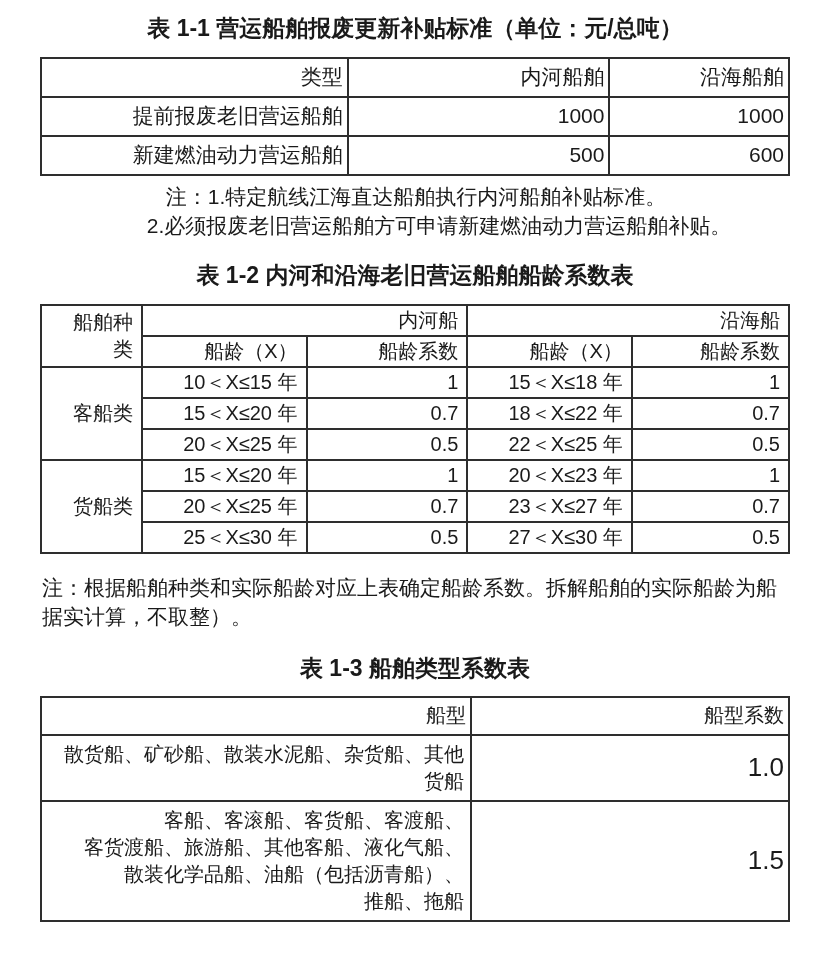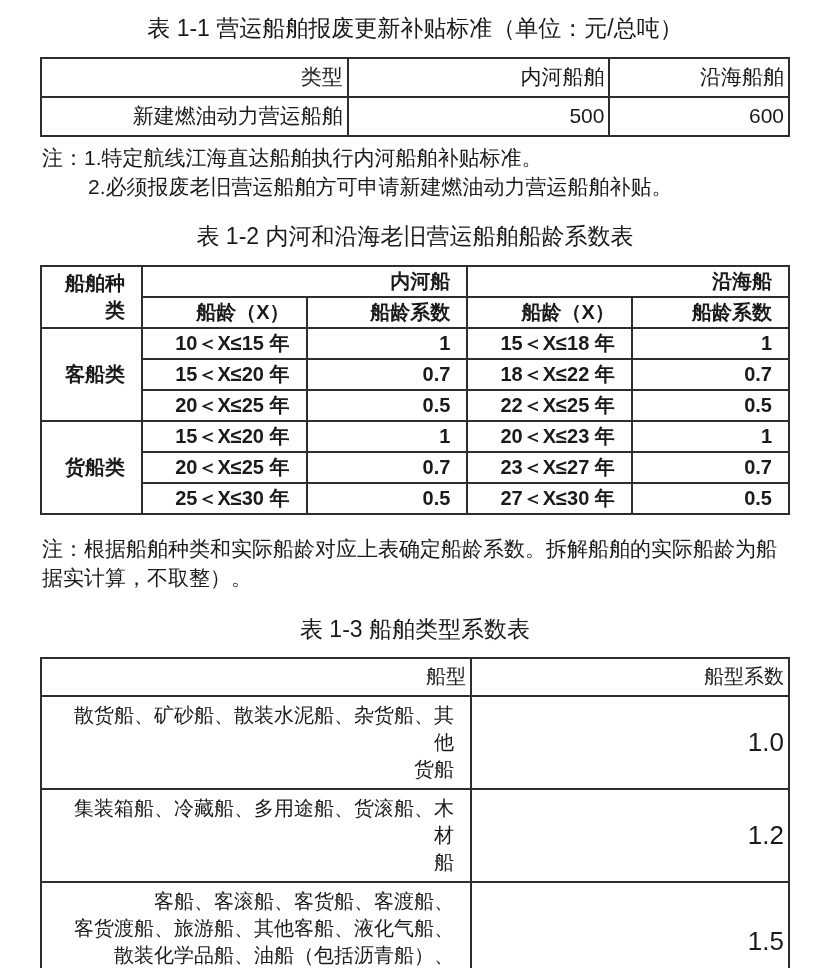--- a/index.html
+++ b/index.html
@@ -19,21 +19,21 @@
     font-family: "Liberation Sans", "DejaVu Sans", sans-serif;
     color: var(--color-text);
     overflow: hidden;
   }
   .doc {
     padding: 14px 50px 0 40px;
   }
   .table-title {
     text-align: center;
     font-size: 23px;
-    font-weight: 400;
+    font-weight: 700;
     line-height: 1.3;
     margin: 0 0 13px 0;
   }
   .title-2 { margin-top: 20px; }
   .title-3 { margin-top: 22px; margin-bottom: 12px; }
   table {
     width: 100%;
     border-collapse: collapse;
     table-layout: fixed;
   }
@@ -47,49 +47,49 @@
   
   .subsidy-table th, .subsidy-table td {
     font-size: 21px;
     height: 39px;
   }
   
   .notes {
     font-size: 21px;
     line-height: 1.38;
     margin: 7px 0 0 2px;
+    text-align: center;
   }
   .notes .indent { padding-left: 46px; }
   .note-block {
     font-size: 21px;
     line-height: 1.38;
     margin: 20px 0 0 2px;
     white-space: pre-line;
   }
   
   .age-table th, .age-table td {
     font-size: 20px;
     height: 27px;
-    padding: 1px 16px;
-    font-weight: bold;
+    padding: 1px 8px;
   }
   .wrap3 {
     display: inline-block;
     width: 3.05em;
     line-height: 1.35;
   }
   
   .type-table th, .type-table td {
     font-size: 20px;
     line-height: 1.35;
   }
   .type-table th { height: 38px; border-radius: 8px; }
   .type-table td.type-cell {
     white-space: pre-line;
-    padding: 5px 16px;
+    padding: 5px 6px;
   }
   .type-table td.coef-cell { font-size: 26px; }
 </style>
 </head>
 <body>
 
 <div class="doc">
 
   <div class="table-title">表 1-1 营运船舶报废更新补贴标准（单位：元/总吨）</div>
 
@@ -100,20 +100,25 @@
         <col style="width:24%">
     </colgroup>
     <thead>
       <tr>
         <th>类型</th>
         <th>内河船舶</th>
         <th>沿海船舶</th>
       </tr>
     </thead>
     <tbody>
+      <tr>
+        <td>提前报废老旧营运船舶</td>
+        <td>1000</td>
+        <td>1000</td>
+      </tr>
       <tr>
         <td>新建燃油动力营运船舶</td>
         <td>500</td>
         <td>600</td>
       </tr>
     </tbody>
   </table>
 
   <div class="notes">
     <div>注：1.特定航线江海直达船舶执行内河船舶补贴标准。</div>
@@ -201,25 +206,20 @@
         <th>船型系数</th>
       </tr>
     </thead>
     <tbody>
       <tr>
         <td class="type-cell">散货船、矿砂船、散装水泥船、杂货船、其他
 货船</td>
         <td class="coef-cell">1.0</td>
       </tr>
       <tr>
-        <td class="type-cell">集装箱船、冷藏船、多用途船、货滚船、木材
-船</td>
-        <td class="coef-cell">1.2</td>
-      </tr>
-      <tr>
         <td class="type-cell">客船、客滚船、客货船、客渡船、
 客货渡船、旅游船、其他客船、液化气船、
 散装化学品船、油船（包括沥青船）、
 推船、拖船</td>
         <td class="coef-cell">1.5</td>
       </tr>
     </tbody>
   </table>
 
 </div>

